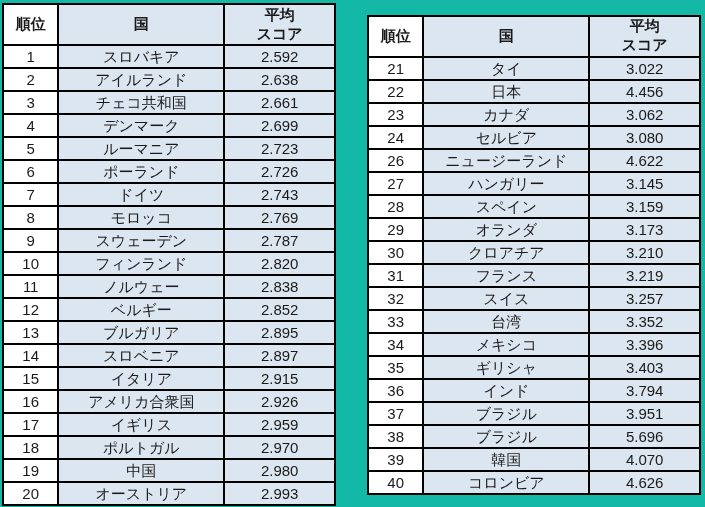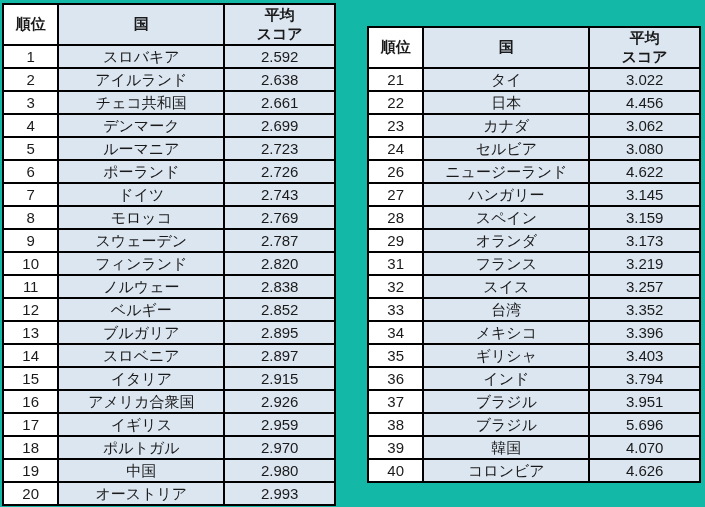--- a/index.html
+++ b/index.html
@@ -228,20 +228,25 @@
           <td class="col-rank">28</td>
           <td class="col-country">スペイン</td>
           <td class="col-score">3.159</td>
         </tr>
         <tr>
           <td class="col-rank">29</td>
           <td class="col-country">オランダ</td>
           <td class="col-score">3.173</td>
         </tr>
         <tr>
+          <td class="col-rank">30</td>
+          <td class="col-country">クロアチア</td>
+          <td class="col-score">3.210</td>
+        </tr>
+        <tr>
           <td class="col-rank">31</td>
           <td class="col-country">フランス</td>
           <td class="col-score">3.219</td>
         </tr>
         <tr>
           <td class="col-rank">32</td>
           <td class="col-country">スイス</td>
           <td class="col-score">3.257</td>
         </tr>
         <tr>

